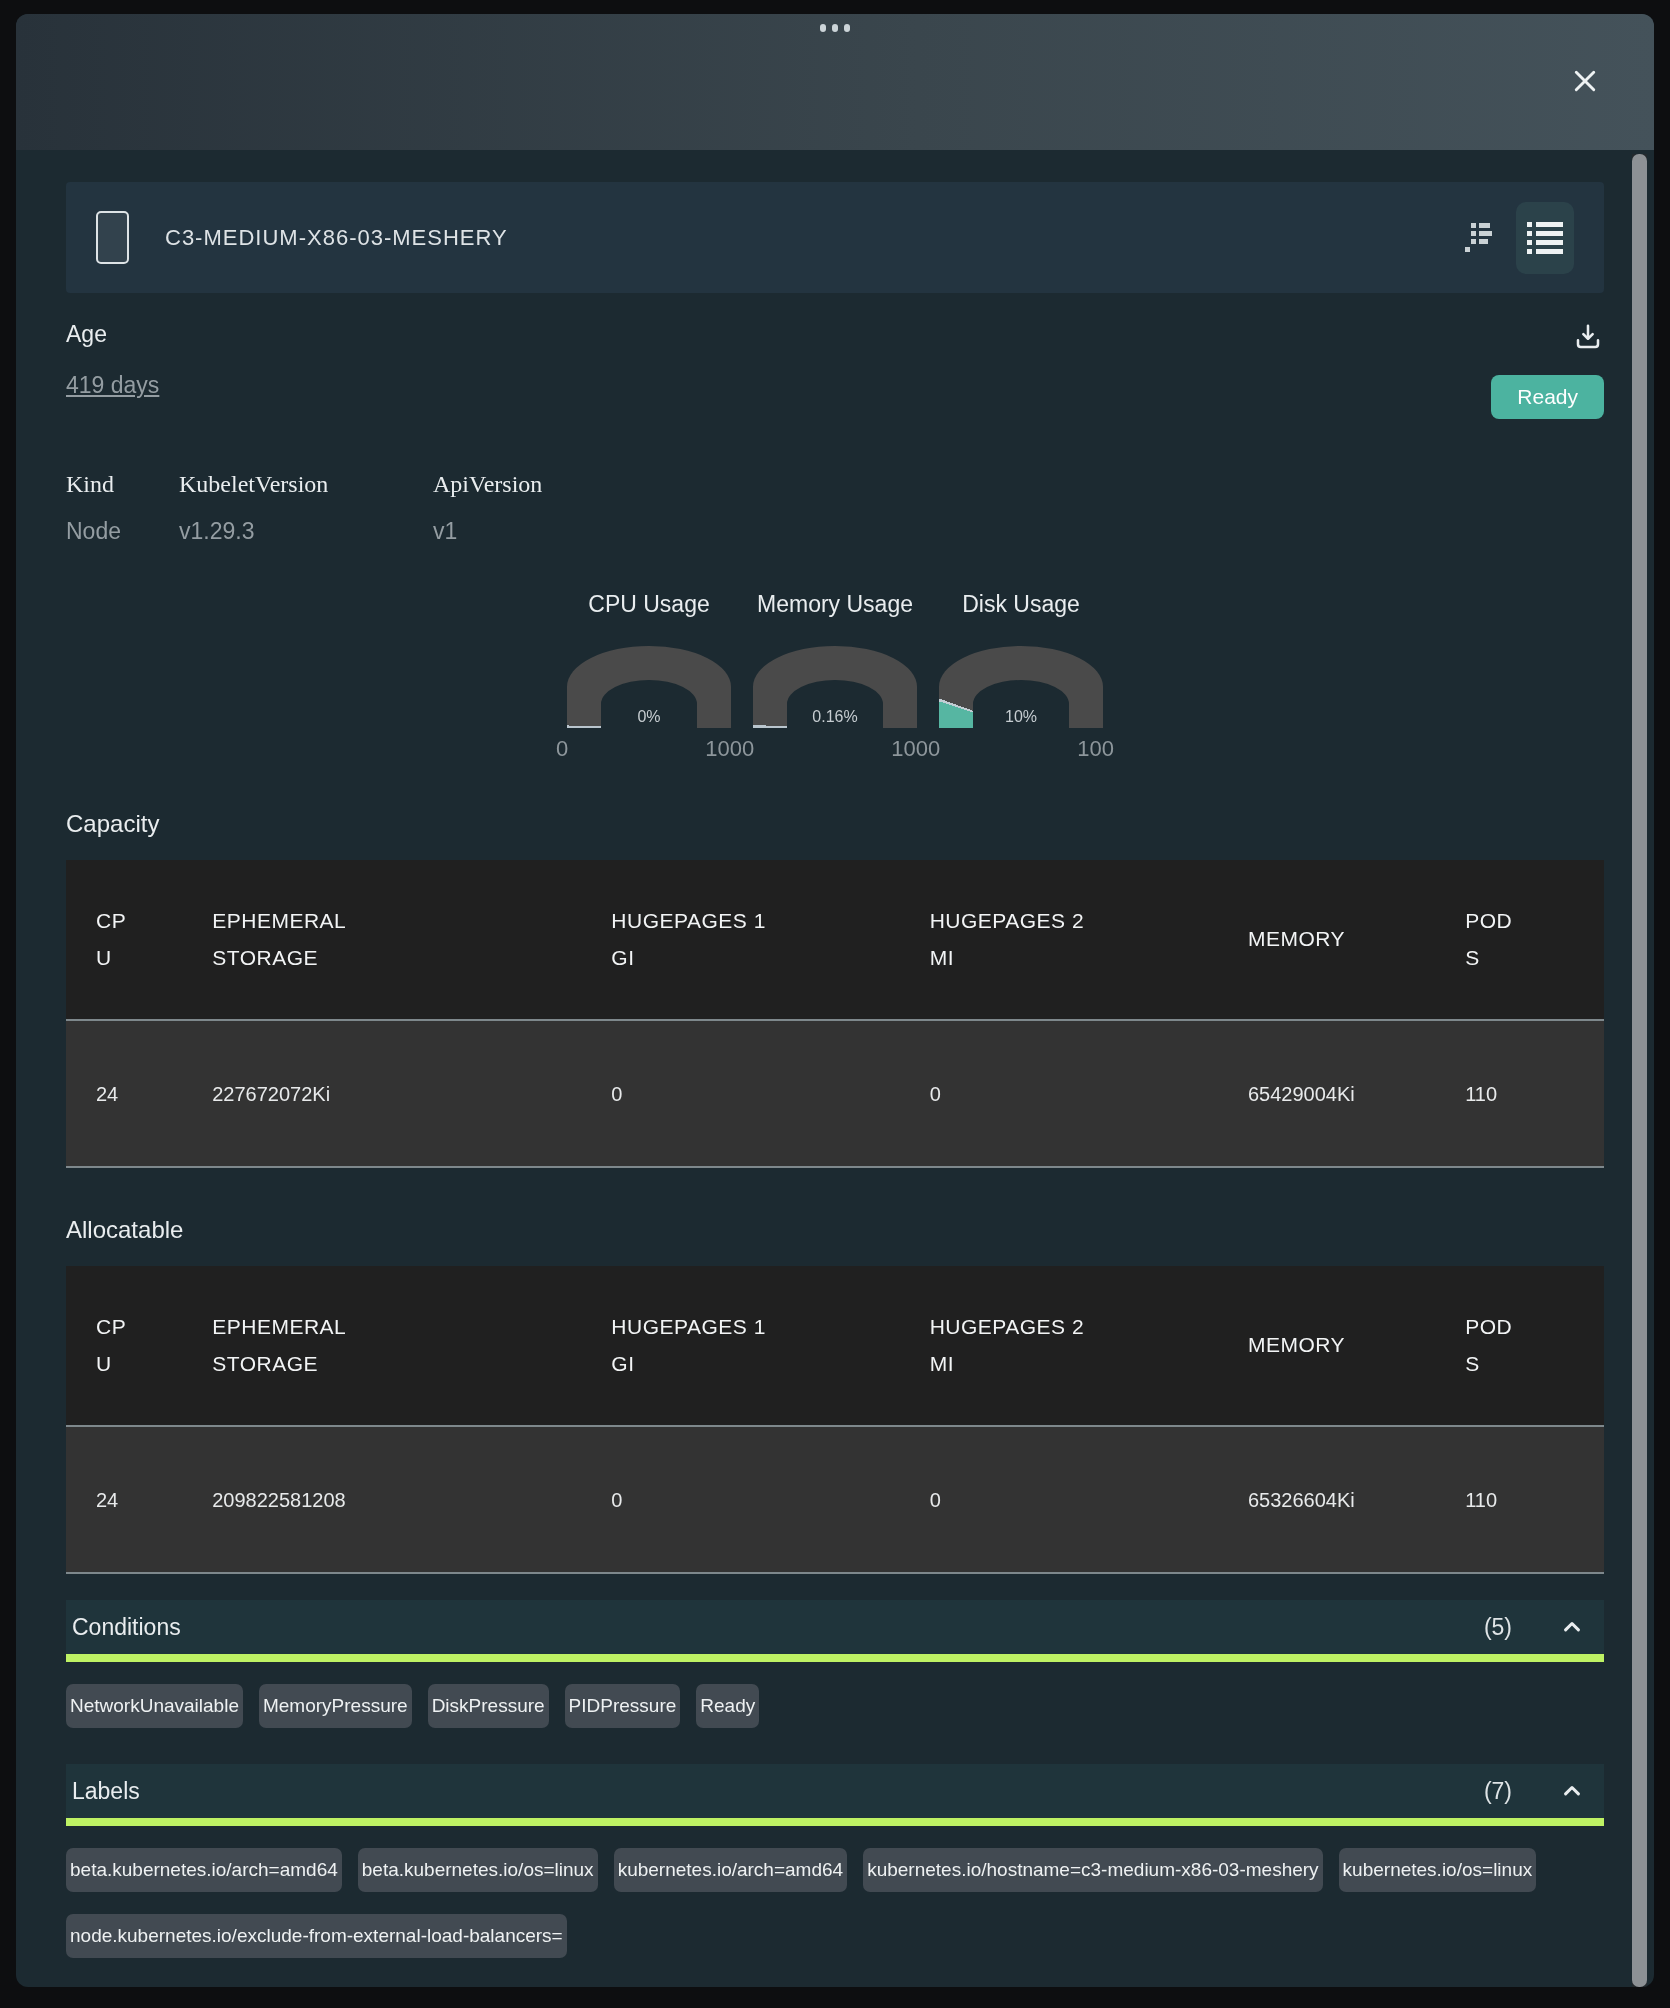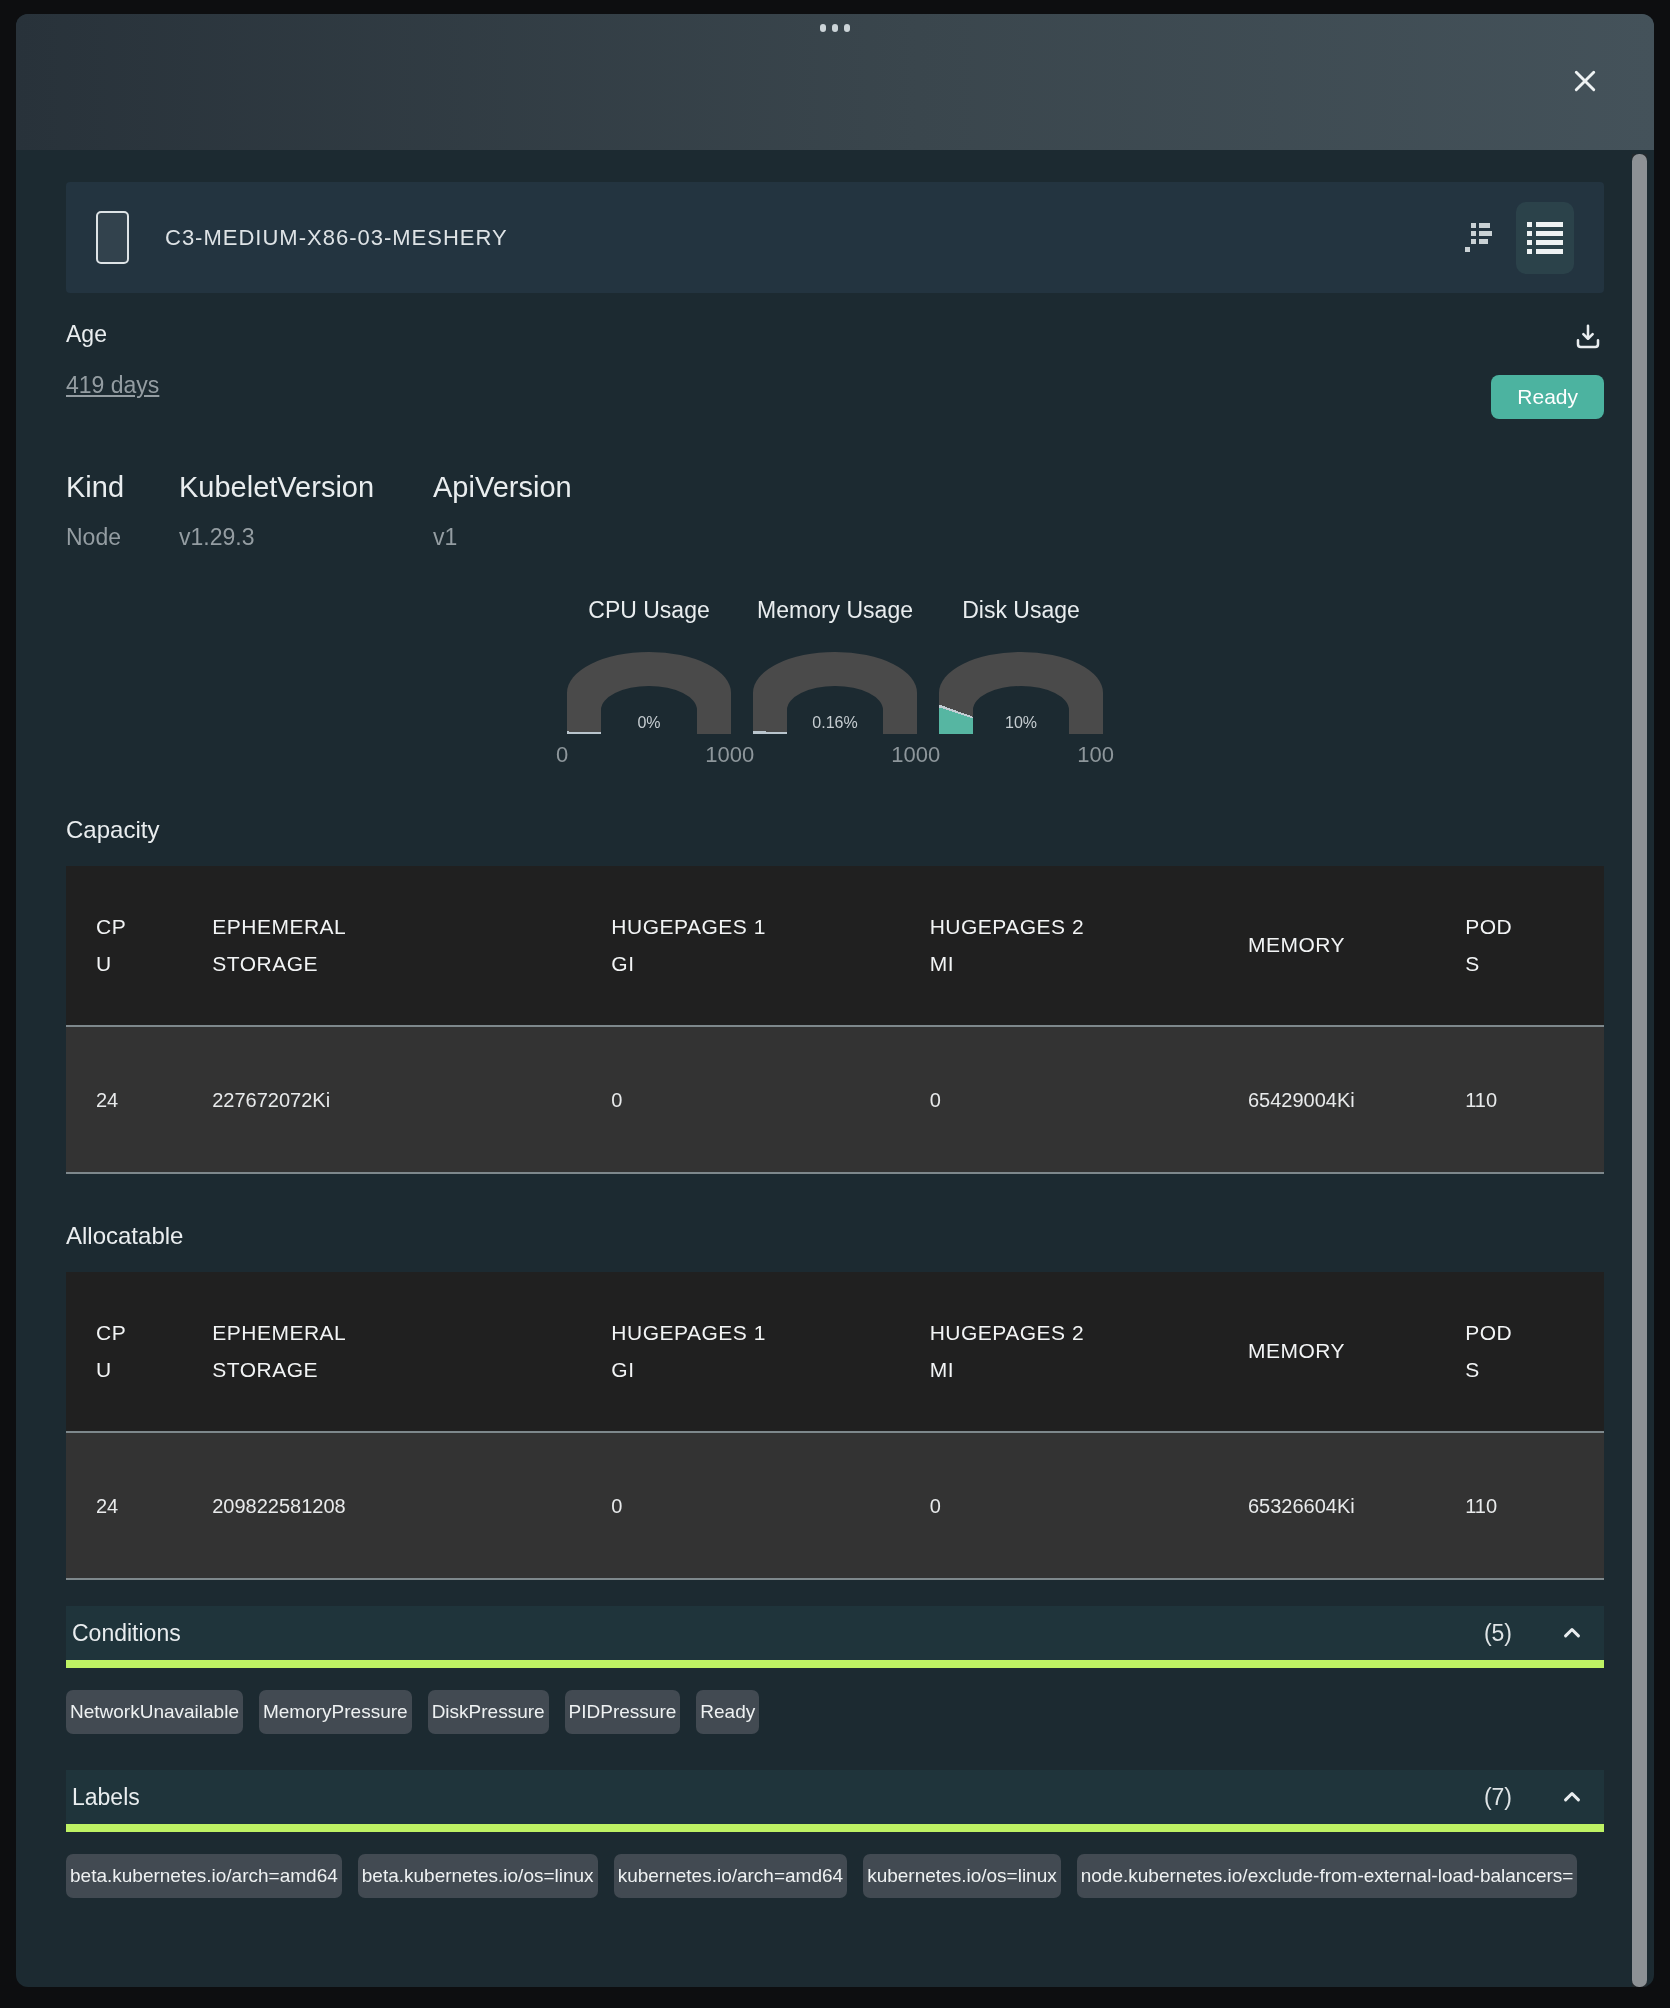--- a/index.html
+++ b/index.html
@@ -28,21 +28,21 @@
   .list-selected { width:58px; height:72px; background:#2b424a; border-radius:10px; }
 
   .age-row { margin-top:28px; display:flex; }
   .age-col .label { font-size:23px; color:#e9edef; font-weight:500; }
   .age-col .value { margin-top:24px; font-size:23px; color:#949da2;text-decoration:underline; }
   .right-col { margin-left:auto; display:flex; flex-direction:column; align-items:flex-end; }
   .ready-badge { margin-top:22px; background:#4cb3a0; color:#fdfefe; font-size:21px;
     padding:10px 26px; border-radius:8px; }
 
   .meta-grid { margin-top:52px; display:grid; grid-template-columns:113px 254px 1fr; }
-  .meta-grid .h { font-size:29px; color:#e9edef; font-weight:500; }
+  .meta-grid .h { font-size:24px; color:#e9edef; font-weight:500;font-family:Liberation Serif, serif; }
   .meta-grid .v { margin-top:20px; font-size:23px; color:#949da2; }
 
   .gauges { margin-top:46px; display:flex; justify-content:center; }
   .gauge { display:flex; flex-direction:column; align-items:center; }
   .gauge .g-title { font-size:23px; color:#e9edef; margin-bottom:28px; }
   .arc { position:relative; width:164px; height:82px;
     border-radius:164px 164px 0 0 / 82px 82px 0 0; }
   .arc .hole { position:absolute; left:50%; bottom:0; transform:translateX(-50%);
     width:96px; height:48px; background:#1c2a31;
     border-radius:96px 96px 0 0 / 48px 48px 0 0; }
@@ -280,18 +280,19 @@
       <span class="chev">
         <svg width="28" height="28" viewBox="0 0 24 24" fill="none" stroke="#e9edef" stroke-width="2.6" stroke-linecap="round" stroke-linejoin="round">
             <path d="M6.5 14.5 12 9l5.5 5.5"></path>
           </svg>
       </span>
     </div>
     <div class="chips">
       <span class="chip">beta.kubernetes.io/arch=amd64</span>
       <span class="chip">beta.kubernetes.io/os=linux</span>
       <span class="chip">kubernetes.io/arch=amd64</span>
+      <span class="chip">kubernetes.io/hostname=c3-medium-x86-03-meshery</span>
       <span class="chip">kubernetes.io/os=linux</span>
       <span class="chip">node.kubernetes.io/exclude-from-external-load-balancers=</span>
     </div>
 
   </div>
 </div>
 
 </body></html>

